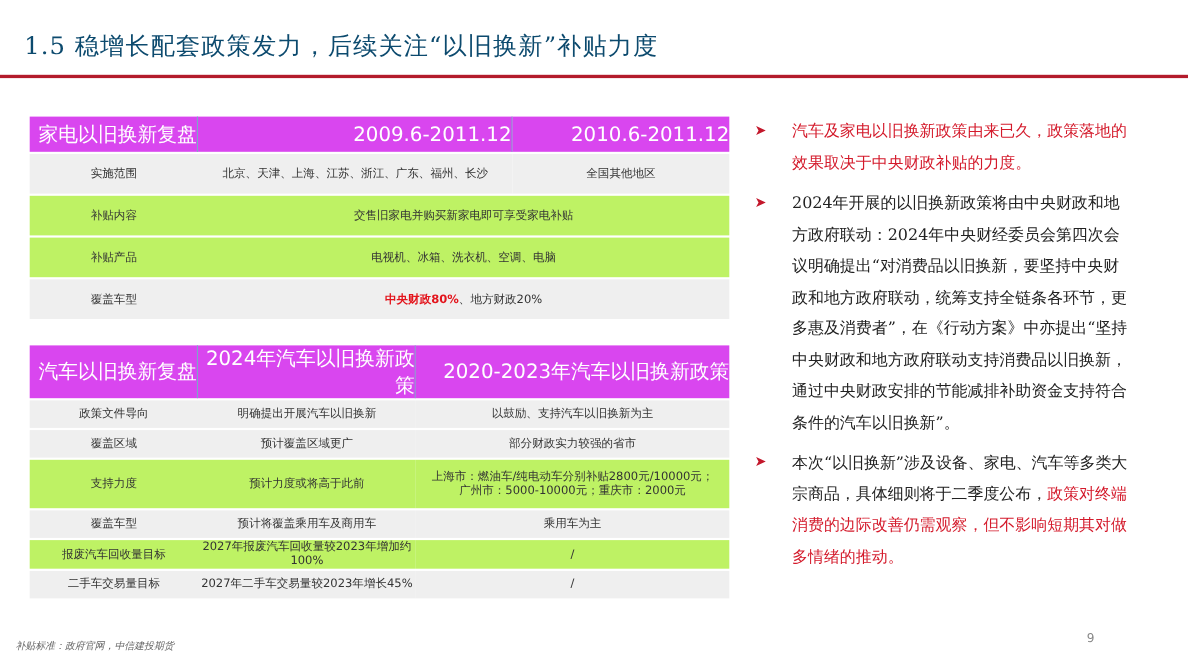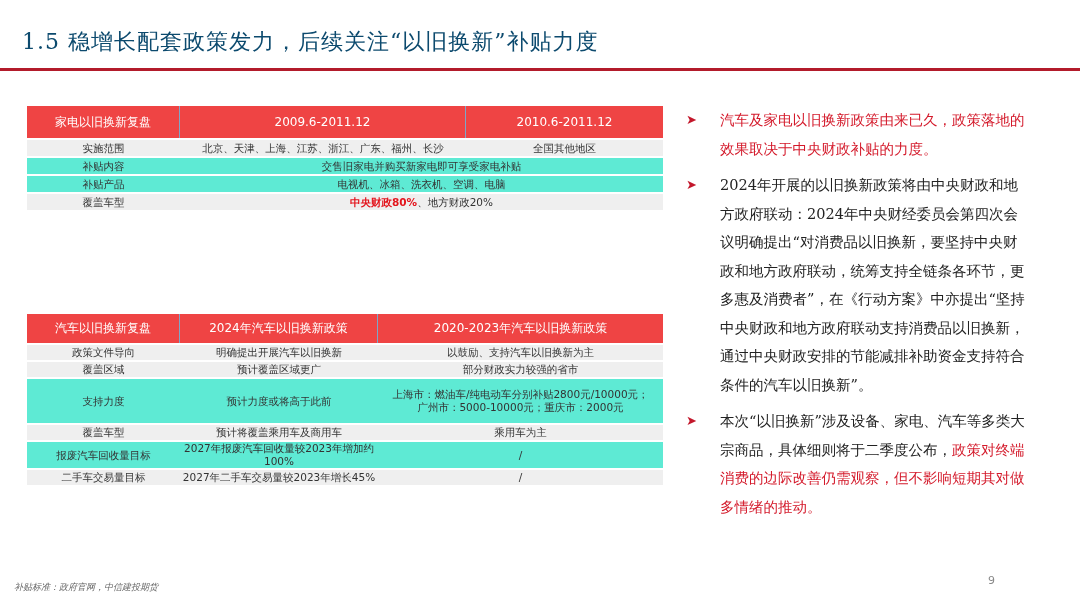--- a/index.html
+++ b/index.html
@@ -15,36 +15,36 @@
     position: absolute; left: 0; top: 68px; width: 1080px; height: 3px;
     background: #b31b2b;
   }
 
   table.grid {
     position: absolute; border-collapse: separate; border-spacing: 0 2px;
     font-family: "DejaVu Sans", sans-serif; font-size: 10.5px; color: #333;
     table-layout: fixed;
   }
   table.grid th {
-    background: #ef4444; color: #ffffff; font-weight: normal;
-    text-align: center; font-size: 12px; border-right: 1px solid #7ea6c8;
+    background: #d946ef; color: #ffffff; font-weight: normal;
+    text-align: right; font-size: 18px; border-right: 1px solid #7ea6c8;
   }
   table.grid th:last-child { border-right: none; }
   table.grid td { text-align: center; vertical-align: middle; line-height: 13px; }
   table.grid tr.shade td { background: #efefef; }
-  table.grid tr.plain td { background: #5eead4; }
+  table.grid tr.plain td { background: #bef264; }
   .red { color: #e3141c; font-weight: bold; }
 
   #t1 { left: 27px; top: 104px; width: 636px; }
   #t1 th { height: 32px; }
-  #t1 td { height: 16px; }
+  #t1 td { height: 36px; }
 
   #t2 { left: 27px; top: 312px; width: 636px; }
   #t2 th { height: 29px; margin-top: 48px; }
-  #t2 td { height: 15px; }
+  #t2 td { height: 25px; }
   #t2 tr.tall td { height: 44px; }
 
   .bullets {
     position: absolute; left: 686px; top: 106px; width: 345px;
     font-family: "DejaVu Serif", serif; font-size: 14.5px; line-height: 28.5px;
     color: #222;
   }
   .bullet { position: relative; padding-left: 34px; margin-bottom: 8px; }
   .bullet .arrow {
     position: absolute; left: 0; top: 0; color: #c3172b; font-size: 13px;

